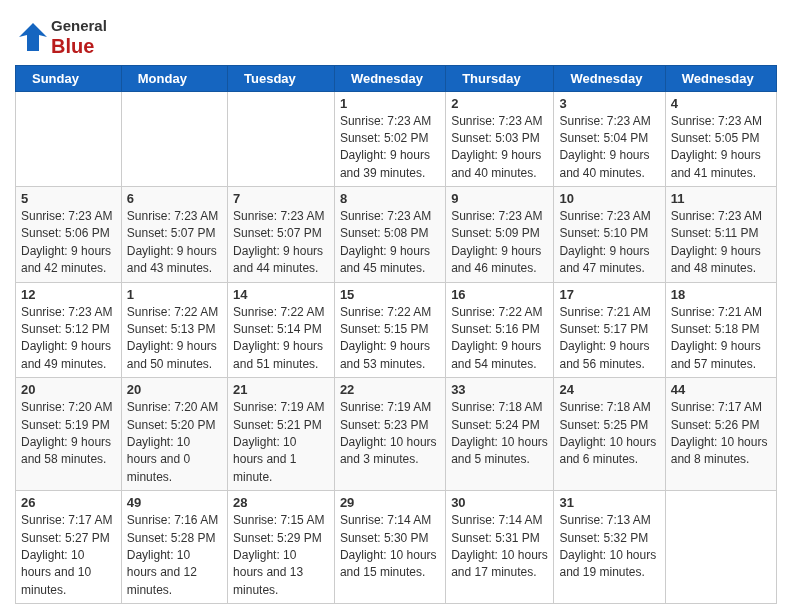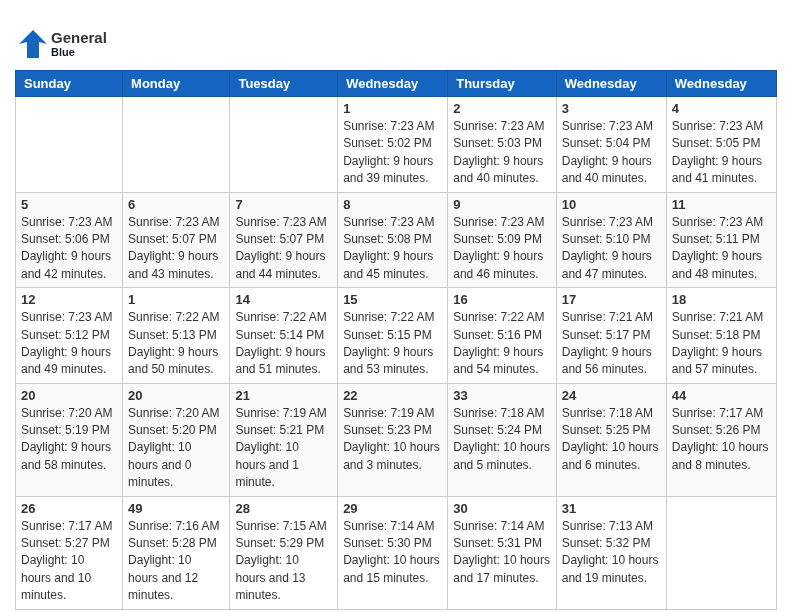--- a/index.html
+++ b/index.html
@@ -15,36 +15,36 @@
     }
     .header-area {
       display: flex;
       justify-content: space-between;
       align-items: flex-start;
       margin-bottom: 8px;
     }
     .logo {
       display: flex;
       align-items: center;
-      margin-top: 16px;
+      margin-top: 8px;
     }
     .logo-text {
       display: flex;
       flex-direction: column;
       line-height: 1.1;
     }
     .logo-general {
       font-size: 15px;
       font-weight: bold;
       color: #333;
     }
     .logo-blue {
-      font-size: 11px;
-      font-weight: bold;
-      color: #0f172a;
+      font-size: 20px;
+      font-weight: bold;
+      color: #b91c1c;
     }
     .title-area {
       text-align: right;
     }
     .month-title {
       font-size: 32px;
       font-weight: bold;
       color: #333;
       line-height: 1.1;
     }
@@ -55,21 +55,21 @@
     }
     .calendar {
       width: 100%;
       border-collapse: collapse;
       border: 1px solid #ccc;
     }
     .calendar th {
       background-color: #1565c0;
       color: white;
       text-align: left;
-      padding: 5px 8px;
+      padding: 5px 16px;
       font-size: 13px;
       font-weight: bold;
       border: 1px solid #1255a0;
     }
     .calendar td {
       vertical-align: top;
       border: 1px solid #ccc;
       padding: 4px 5px;
       width: 113px;
       min-height: 85px;

